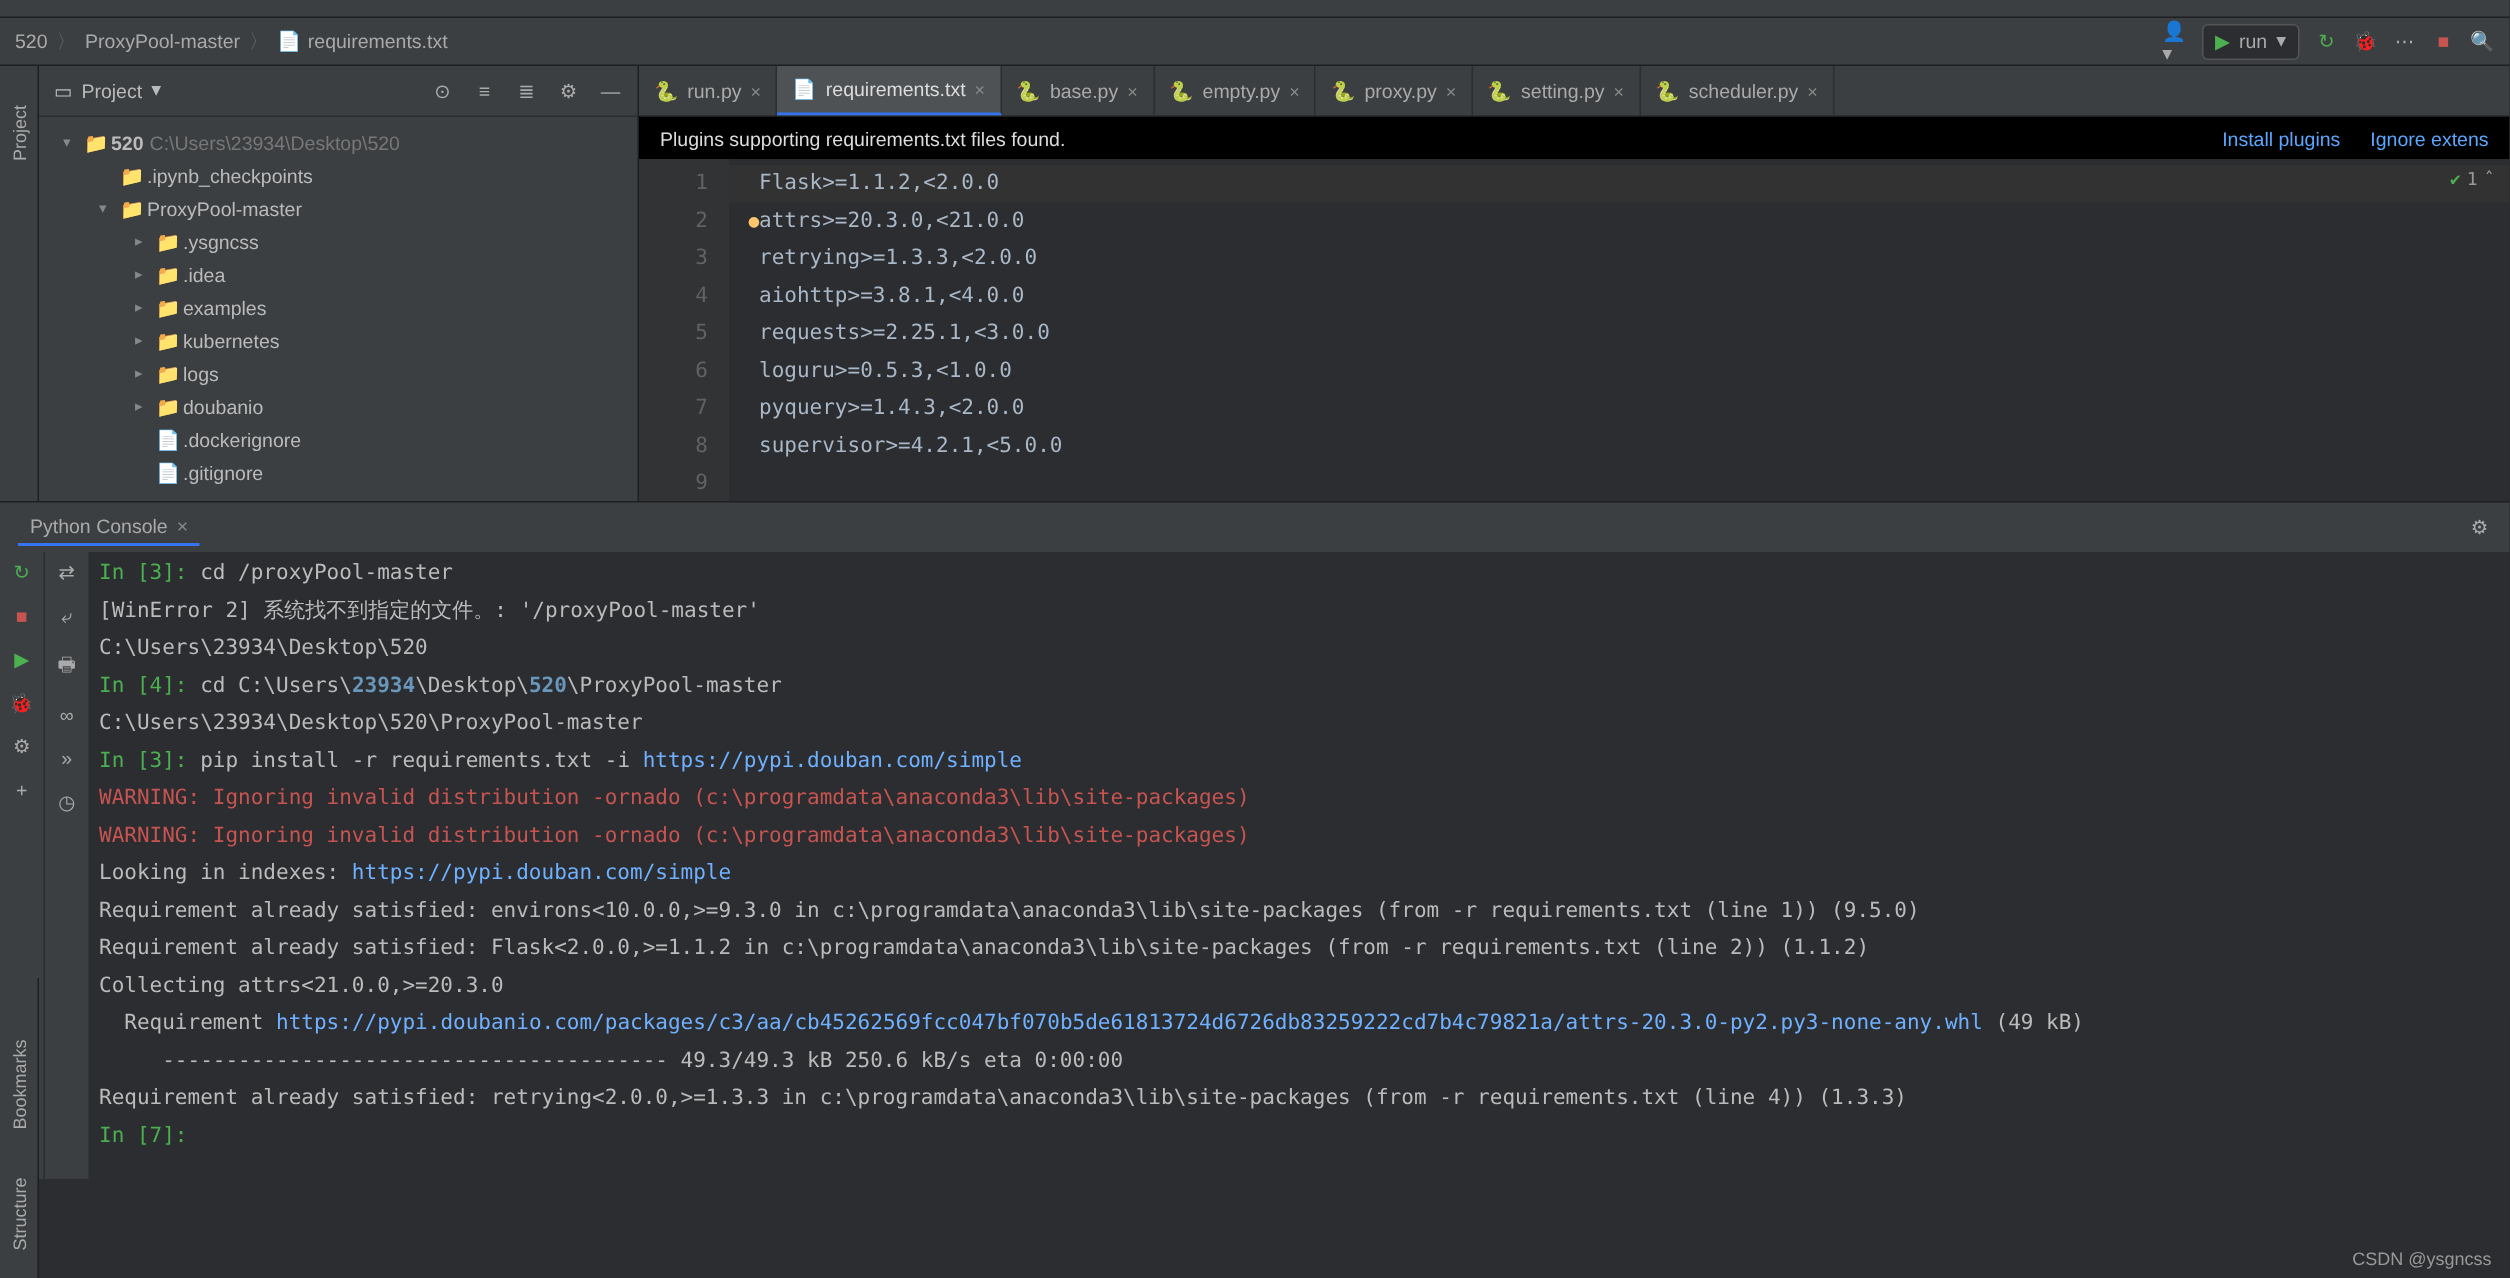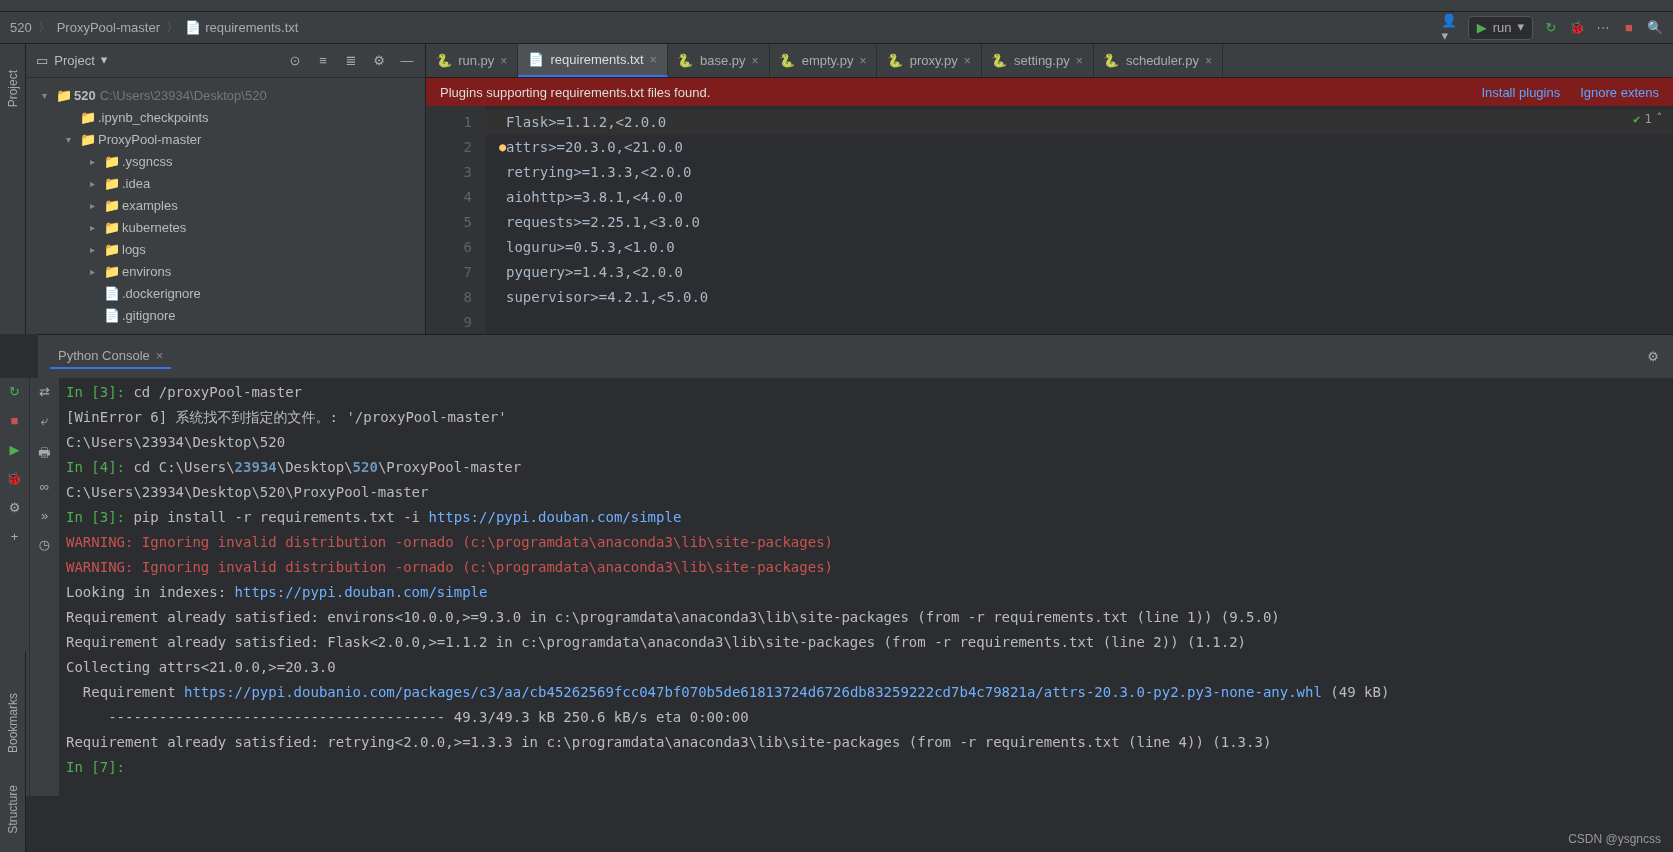--- a/index.html
+++ b/index.html
@@ -74,36 +74,36 @@
 }
 .editor-tab {
   display: flex; align-items: center; gap: 6px; padding: 0 10px;
   border-right: 1px solid #2b2d30; cursor: pointer; color: #aaa; font-size: 13px;
 }
 .editor-tab.active { background: #4e5254; color: #ddd; border-bottom: 2px solid #3574f0; }
 .editor-tab .close-x { color: #888; font-size: 12px; }
 .pyfile-icon { color: #ffc66d; }
 .txtfile-icon { color: #aaa; }
 .notification-bar {
-  height: 28px; background: #7f1d1d; display: flex; align-items: center;
+  height: 28px; background: #000000; display: flex; align-items: center;
   padding: 0 14px; color: #ddd; font-size: 13px;
 }
 .notification-links { margin-left: auto; display: flex; gap: 20px; }
 .notification-links span { color: #5aa7ff; cursor: pointer; }
 .code-area { flex: 1; display: flex; font-family: Consolas, monospace; font-size: 14px; position: relative; overflow: hidden; }
 .gutter { width: 60px; background: #313335; color: #606366; text-align: right; padding: 4px 14px 0 0; line-height: 25px; }
 .code-lines { flex: 1; padding: 4px 0 0 20px; line-height: 25px; color: #a9b7c6; position: relative; }
 .code-lines .hl { position: absolute; left: 0; right: 0; top: 4px; height: 25px; background: #323232; z-index: 0; }
 .code-line { position: relative; z-index: 1; white-space: pre; }
 .warn-badge { position: absolute; right: 10px; top: 6px; display: flex; align-items: center; gap: 4px; color: #999; font-size: 12px; }
 .warn-badge .wicon { color: #4caf50; }
 .bulb { color: #ffc66d; position: absolute; left: 13px; top: 29px; font-size: 12px; }
 .console-bar {
-  height: 44px; background: #3c3f41; border-top: 1px solid #1e1f22;
-  display: flex; align-items: center; padding: 0 12px; margin-left: 38px;
+  height: 34px; background: #3c3f41; border-top: 1px solid #1e1f22;
+  display: flex; align-items: center; padding: 0 12px;
 }
 .console-tab { display: flex; align-items: center; gap: 6px; padding: 4px 8px; color: #aaa; border-bottom: 2px solid #3574f0; }
 .console-settings { margin-left: auto; color: #aaa; }
 .console-body { display: flex; height: 418px; background: #2b2d30; }
 .console-left-cols { display: flex; }
 .console-col { width: 30px; background: #3c3f41; border-right: 1px solid #2b2d30; display: flex; flex-direction: column; align-items: center; padding-top: 6px; gap: 14px; }
 .console-col .cicon { color: #aaa; font-size: 13px; cursor: pointer; }
 .console-output {
   flex: 1; font-family: Consolas, monospace; font-size: 14px;
   line-height: 25px; padding: 2px 0 0 6px; white-space: pre; color: #bbb; overflow: hidden;
@@ -209,21 +209,21 @@
             <span>kubernetes</span>
           </div>
           <div class="tree-row" style="padding-left: 64px;">
             <span class="tree-chevron">▸</span>
             <span class="tree-icon">📁</span>
             <span>logs</span>
           </div>
           <div class="tree-row" style="padding-left: 64px;">
             <span class="tree-chevron">▸</span>
             <span class="tree-icon">📁</span>
-            <span>environs</span>
+            <span>doubanio</span>
           </div>
           <div class="tree-row" style="padding-left: 64px;">
             <span class="tree-chevron"></span>
             <span class="tree-icon">📄</span>
             <span>.dockerignore</span>
           </div>
           <div class="tree-row" style="padding-left: 64px;">
             <span class="tree-chevron"></span>
             <span class="tree-icon">📄</span>
             <span>.gitignore</span>
@@ -331,21 +331,21 @@
     <div class="console-col">
       <span class="cicon">⇄</span>
       <span class="cicon">⤶</span>
       <span class="cicon">🖶</span>
       <span class="cicon">∞</span>
       <span class="cicon">»</span>
       <span class="cicon">◷</span>
     </div>
   </div>
   <div class="console-output" id="console-output"><span class="c-prompt">In [3]: </span><span class="">cd /proxyPool-master</span>
-<span class="">[WinError 6] 系统找不到指定的文件。: '/proxyPool-master'</span>
+<span class="">[WinError 2] 系统找不到指定的文件。: '/proxyPool-master'</span>
 <span class="">C:\Users\23934\Desktop\520</span>
 <span class="c-prompt">In [4]: </span><span class="">cd C:\Users\</span><span class="c-num">23934</span><span class="">\Desktop\</span><span class="c-num">520</span><span class="">\ProxyPool-master</span>
 <span class="">C:\Users\23934\Desktop\520\ProxyPool-master</span>
 <span class="c-prompt">In [3]: </span><span class="">pip install -r requirements.txt -i </span><span class="c-link">https://pypi.douban.com/simple</span>
 <span class="c-warn">WARNING: </span><span class="c-warn">Ignoring invalid distribution -ornado (c:\programdata\anaconda3\lib\site-packages)</span>
 <span class="c-warn">WARNING: </span><span class="c-warn">Ignoring invalid distribution -ornado (c:\programdata\anaconda3\lib\site-packages)</span>
 <span class="">Looking in indexes: </span><span class="c-link">https://pypi.douban.com/simple</span>
 <span class="">Requirement already satisfied: environs&lt;10.0.0,&gt;=9.3.0 in c:\programdata\anaconda3\lib\site-packages (from -r requirements.txt (line 1)) (9.5.0)</span>
 <span class="">Requirement already satisfied: Flask&lt;2.0.0,&gt;=1.1.2 in c:\programdata\anaconda3\lib\site-packages (from -r requirements.txt (line 2)) (1.1.2)</span>
 <span class="">Collecting attrs&lt;21.0.0,&gt;=20.3.0</span>

